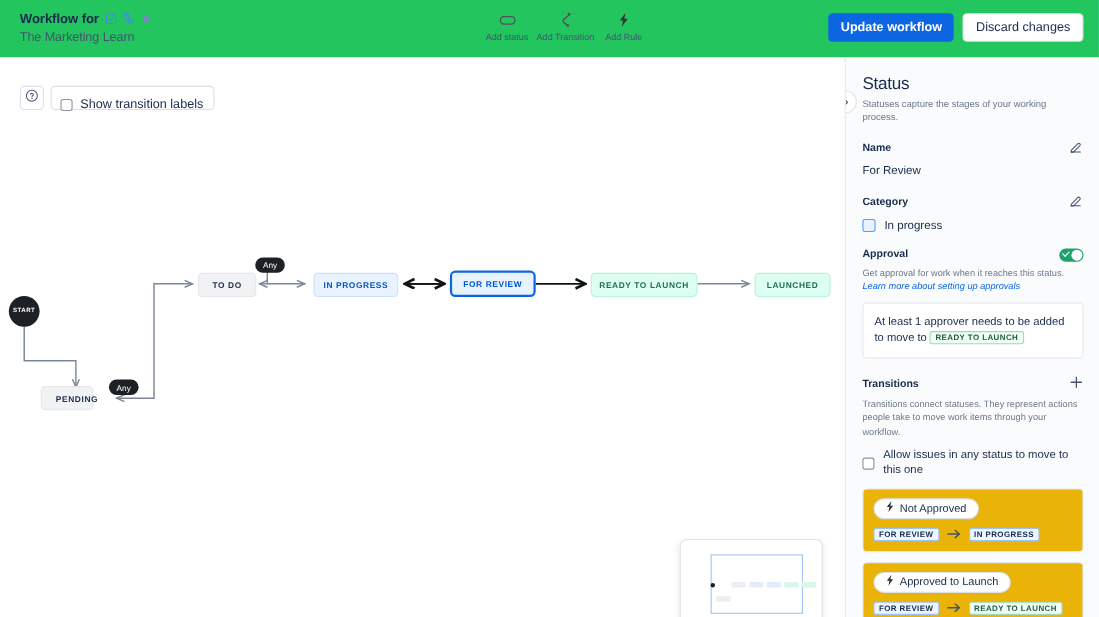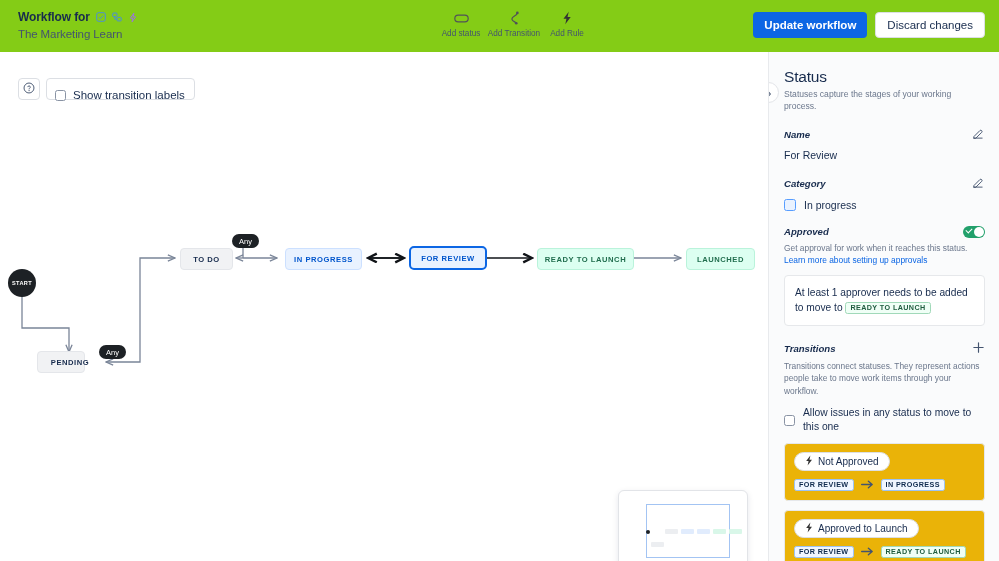--- a/index.html
+++ b/index.html
@@ -8,21 +8,21 @@
     font-family: "Liberation Sans", sans-serif;
     background: #ffffff;
     color: #172b4d;
     overflow: hidden;
   }
   .app { position: relative; width: 999px; height: 561px; }
 
   
   .topbar {
     position: absolute; left: 0; top: 0; width: 999px; height: 56px;
-    background: #84cc16; border-bottom: 1px solid #e8eaed;
+    background: #22c55e; border-bottom: 1px solid #e8eaed;
   }
   .wf-title-wrap { position: absolute; left: 18px; top: 10px; }
   .wf-title-row { display: flex; align-items: center; gap: 6px; }
   .wf-title { font-size: 12px; font-weight: bold; color: #172b4d; letter-spacing: -.1px;}
   .ic { display: inline-flex; align-items: center; justify-content: center; }
   .wf-sub { font-size: 11.5px; color: #44546f; margin-top: 4px; letter-spacing: -.1px;}
 
   .tool-group { position: absolute; left: 437px; top: 11px; display: flex; gap: 0px; }
   .tool { width: 48px; display: flex; flex-direction: column; align-items: center; gap: 4px; cursor: pointer; }
   .tool.t-wide { width: 58px; }
@@ -99,34 +99,34 @@
     position: absolute; left: -11px; top: 30px; width: 21px; height: 21px; border-radius: 50%;
     background: #fff; border: 1px solid #e2e4e8; display: flex; align-items: center; justify-content: center;
     cursor: pointer; z-index: 5;
   }
   .panel-inner { padding: 16px 14px 0 15px; }
   .p-title { font-size: 15.5px; font-weight: normal; color: #172b4d; letter-spacing: -.2px; }
   .p-sub { font-size: 8.6px; color: #6b778c; margin-top: 3px; line-height: 1.35; }
 
   .sect { margin-top: 15px; }
   .sect-head { display: flex; align-items: center; justify-content: space-between; }
-  .sect-label { font-size: 9.6px; font-weight: bold; color: #172b4d; font-style: italic; }
+  .sect-label { font-size: 9.6px; font-weight: bold; color: #172b4d; }
   .icon-btn { width: 14px; height: 14px; display: flex; align-items: center; justify-content: center; cursor: pointer; color: #44546f; }
   .field-val { font-size: 10.5px; color: #172b4d; margin-top: 8px; }
 
   .cat-row { display: flex; align-items: center; gap: 8px; margin-top: 9px; }
   .cat-sw { width: 12px; height: 12px; border-radius: 2.5px; background: #e9f2ff; border: 1.6px solid #579dff; }
   .cat-txt { font-size: 10.5px; color: #172b4d; }
 
   .appr-head { display: flex; align-items: flex-start; justify-content: space-between; }
   .toggle { width: 22px; height: 12px; border-radius: 6px; background: #22a06b; position: relative; flex: 0 0 auto; cursor: pointer;}
   .toggle .kn { position: absolute; right: 1px; top: 1px; width: 10px; height: 10px; border-radius: 50%; background: #fff; }
   .toggle .tk { position: absolute; left: 3px; top: 2.3px; width: 6px; height: 4px; border-left: 1.4px solid #fff; border-bottom: 1.4px solid #fff; transform: rotate(-45deg); }
   .appr-desc { font-size: 8.4px; color: #6b778c; margin-top: 4px; line-height: 1.45; }
-  .lnk { color: #0c66e4; cursor: pointer; }
+  .lnk { color: #0c66e4; cursor: pointer; font-style: italic; }
 
   .appr-card {
     margin-top: 8px; background: #fff; border: 1px solid #e6e8eb; border-radius: 4px;
     padding: 9px 10px; font-size: 10.2px; color: #172b4d; line-height: 1.55;
   }
   .lozenge {
     display: inline-flex; align-items: center; height: 12px; padding: 0 4px; border-radius: 2.5px;
     font-size: 7.2px; font-weight: bold; letter-spacing: .4px; vertical-align: 1px;
   }
   .lz-green { background: #f0fff6; border: 1px solid #a1d9b9; color: #1f5c3f; }
@@ -320,21 +320,21 @@
           </span>
         </div>
         <div class="cat-row">
           <span class="cat-sw"></span>
           <span class="cat-txt">In progress</span>
         </div>
       </div>
 
       <div class="sect">
         <div class="appr-head">
-          <span class="sect-label">Approved</span>
+          <span class="sect-label">Approval</span>
           <span class="toggle">
             <span class="tk"></span>
             <span class="kn"></span>
           </span>
         </div>
         <div class="appr-desc">
           <span>Get approval for work when it reaches this status. </span><span class="lnk">Learn more about setting up approvals</span>
         </div>
         <div class="appr-card">
           <span>At least 1 approver needs to be added to move to </span><span class="lozenge lz-green">READY TO LAUNCH</span>

